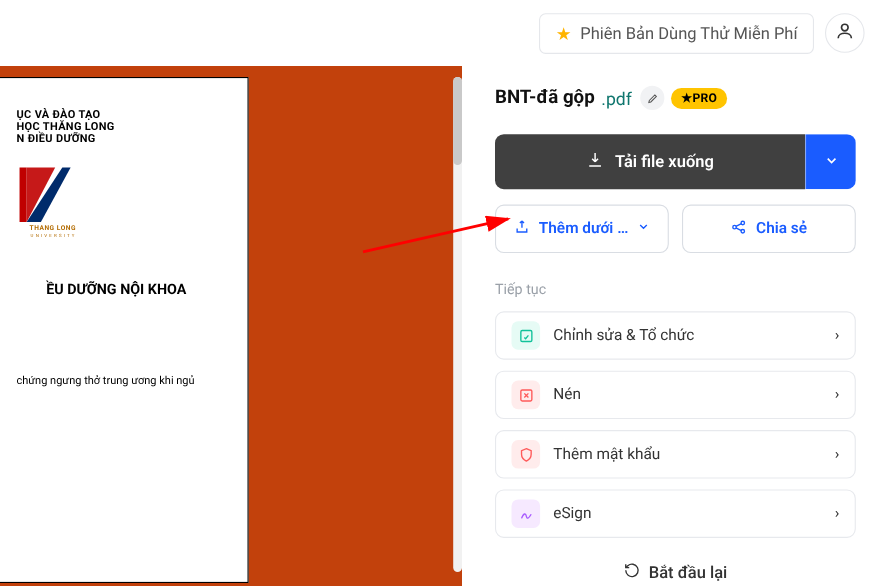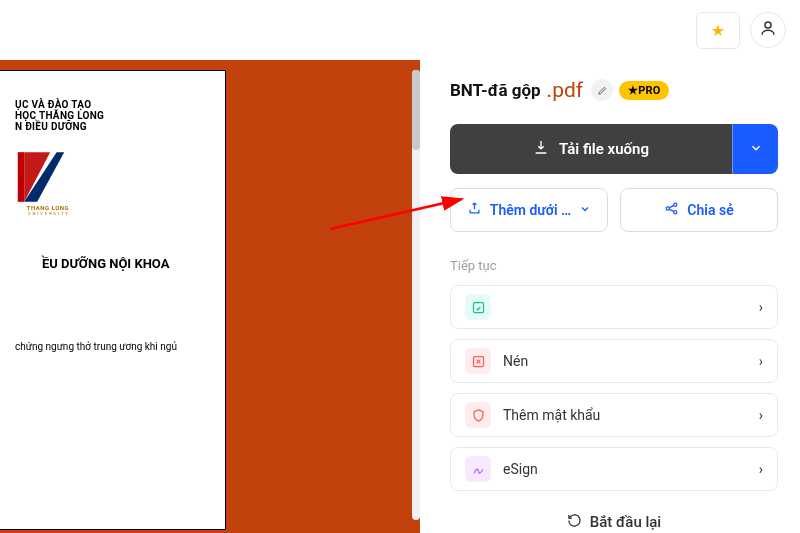--- a/index.html
+++ b/index.html
@@ -27,21 +27,21 @@
 
   .scroll-track { position:absolute; right:0; top:10px; width:8px; height:450px; background:#f1f1f1; border-radius:4px; }
   .scroll-thumb { width:8px; height:80px; background:#c9c9c9; border-radius:4px; }
 
   .arrow { position:absolute; left:330px; top:133px; z-index:5; }
   .arrow svg { overflow:visible; }
 
   .side-panel { flex:1; padding: 18px 22px 0 30px; }
   .file-row { display:flex; align-items:center; gap:6px; margin-bottom: 22px; }
   .file-name { font-size: 17px; font-weight:700; color:#111; }
-  .file-ext { font-size: 21px; color:#c2410c; }
+  .file-ext { font-size: 16px; color:#0f766e; }
   .pencil { width:22px; height:22px; border-radius:50%; background:#f1f2f4; display:flex; align-items:center; justify-content:center; margin-left:2px; }
   .pencil svg { width:11px; height:11px; }
   .pro-badge { background:#ffc400; color:#000; font-size:11px; font-weight:700; border-radius:10px; padding:3px 9px; letter-spacing:.2px; display:flex; align-items:center; gap:2px; }
 
   .dl-row { display:flex; gap:0; margin-bottom:14px; }
   .dl-main { flex:1; background:#404040; color:#fff; height:50px; border-radius:8px 0 0 8px; display:flex; align-items:center; justify-content:center; gap:10px; font-size:15px; font-weight:600; }
   .dl-caret { width:46px; background:#1a5cff; border-left:1px solid rgba(255,255,255,.35); border-radius:0 8px 8px 0; display:flex; align-items:center; justify-content:center; }
   .dl-caret svg, .dl-main svg { stroke:#fff; }
 
   .two-btns { display:flex; gap:12px; margin-bottom:26px; }
@@ -65,20 +65,21 @@
   .ico-sign svg { stroke:#a85cff; fill:#a85cff; }
 
   .restart { margin-top:22px; display:flex; justify-content:center; align-items:flex-start; gap:8px; font-size:15px; color:#333; font-weight:500; }
 </style>
 </head>
 <body>
 
 <div class="topbar">
   <div class="trial-badge">
     <span class="star">★</span>
+    <span>Phiên Bản Dùng Thử Miễn Phí</span>
   </div>
   <div class="avatar-btn">
     <span class="avatar-icon">
       <svg viewBox="0 0 24 24" fill="none" stroke-width="2">
           <circle cx="12" cy="8" r="4"></circle>
           <path d="M4 21c0-4 4-6 8-6s8 2 8 6"></path>
         </svg>
     </span>
   </div>
 </div>
@@ -180,20 +181,21 @@
     <div class="section-label">Tiếp tục</div>
 
     <div class="action-list">
       <div class="action-item">
         <span class="ico ico-edit">
           <svg viewBox="0 0 24 24" stroke-width="2">
               <rect x="4" y="4" width="16" height="16" rx="2"></rect>
               <path d="M9 14l2 2 4-5"></path>
             </svg>
         </span>
+        <span>Chỉnh sửa &amp; Tổ chức</span>
         <span class="chev">›</span>
       </div>
       <div class="action-item">
         <span class="ico ico-comp">
           <svg viewBox="0 0 24 24" stroke-width="2">
               <rect x="4" y="4" width="16" height="16" rx="2"></rect>
               <path d="M9 9l6 6M15 9l-6 6"></path>
             </svg>
         </span>
         <span>Nén</span>

